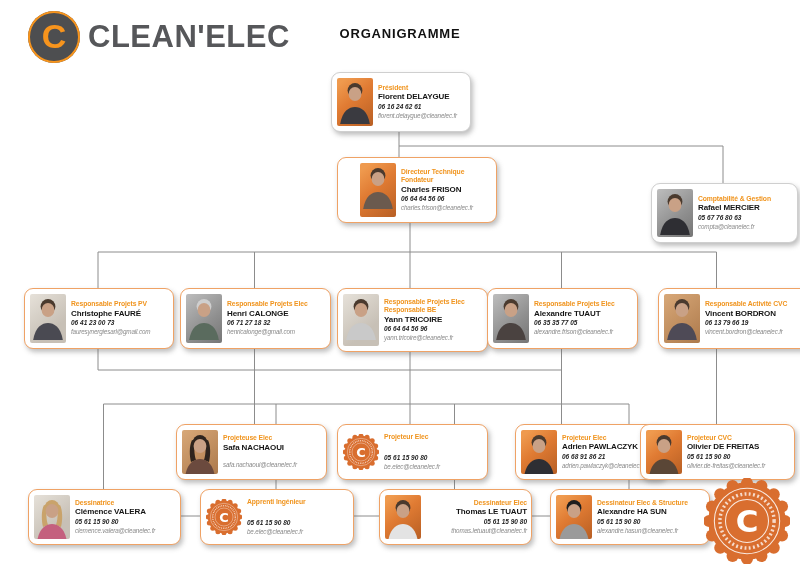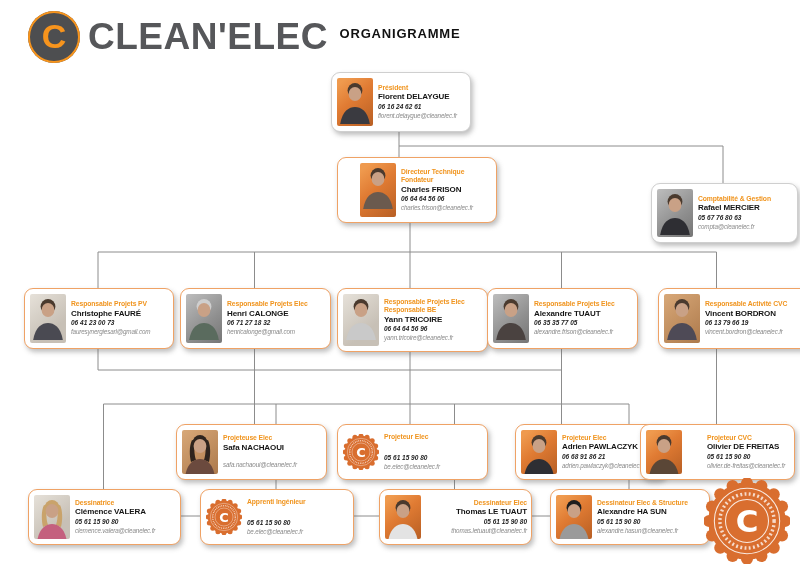--- a/index.html
+++ b/index.html
@@ -3,21 +3,21 @@
 <meta charset="utf-8">
 <style>
   html,body{margin:0;padding:0;background:#ffffff;}
   #stage{position:relative;width:800px;height:566px;background:#ffffff;overflow:hidden;
          font-family:"Liberation Sans",sans-serif;}
   
   .logo-wrap{position:absolute;left:28px;top:11px;display:flex;align-items:center;gap:8px;}
   .logo-disc{width:52px;height:52px;border-radius:50%;background:#4d4e50;display:flex;
              align-items:center;justify-content:center;box-shadow:0 0 0 2px #f7941d inset;}
   .logo-c{color:#f7941d;font-size:34px;font-weight:900;line-height:1;transform:translateY(-1px);}
-  .logo-text{font-size:37px;font-weight:800;color:#56575a;letter-spacing:.5px;}
+  .logo-text{font-size:31px;font-weight:800;color:#56575a;letter-spacing:.5px;}
   .page-title{position:absolute;left:0;right:0;top:26px;text-align:center;font-size:13px;
               font-weight:800;color:#111;letter-spacing:.8px;}
   
   #lines{position:absolute;left:0;top:0;z-index:1;}
   #lines line{stroke:#8c8c8c;stroke-width:1;}
   
   .card{position:absolute;z-index:2;background:#fff;border-radius:9px;
         box-shadow:2px 3px 5px rgba(110,110,110,.45);display:flex;align-items:center;}
   .card.orange{border:1.5px solid #efa265;}
   .card.plain{border:1px solid #cfcfcf;justify-content:center;}
@@ -298,21 +298,21 @@
         </div>
       <div class="info">
         <div class="role">
             <div class="role-line">Projeteur Elec</div>
           </div>
         <div class="name">Adrien PAWLACZYK</div>
         <div class="phone">06 68 91 86 21</div>
         <div class="email">adrien.pawlaczyk@cleanelec.fr</div>
       </div>
     </div>
-      <div class="card orange" style="left: 640px; top: 424px; width: 153px; height: 54px; gap: 20px;">
+      <div class="card orange" style="left: 640px; top: 424px; width: 153px; height: 54px;">
       <div class="photo pb-orange">
           <svg viewBox="0 0 36 46" width="36" height="46">
             <ellipse cx="18" cy="12.5" rx="7.4" ry="7.6" fill="#4a3a2e"></ellipse>
             <ellipse cx="18" cy="16" rx="6.4" ry="7" fill="#c9a186"></ellipse>
             <path d="M3,47 C5,33 12,29 18,29 C24,29 31,33 33,47 Z" fill="#5a4636"></path>
           </svg>
         </div>
       <div class="info">
         <div class="role">
             <div class="role-line">Projeteur CVC</div>

